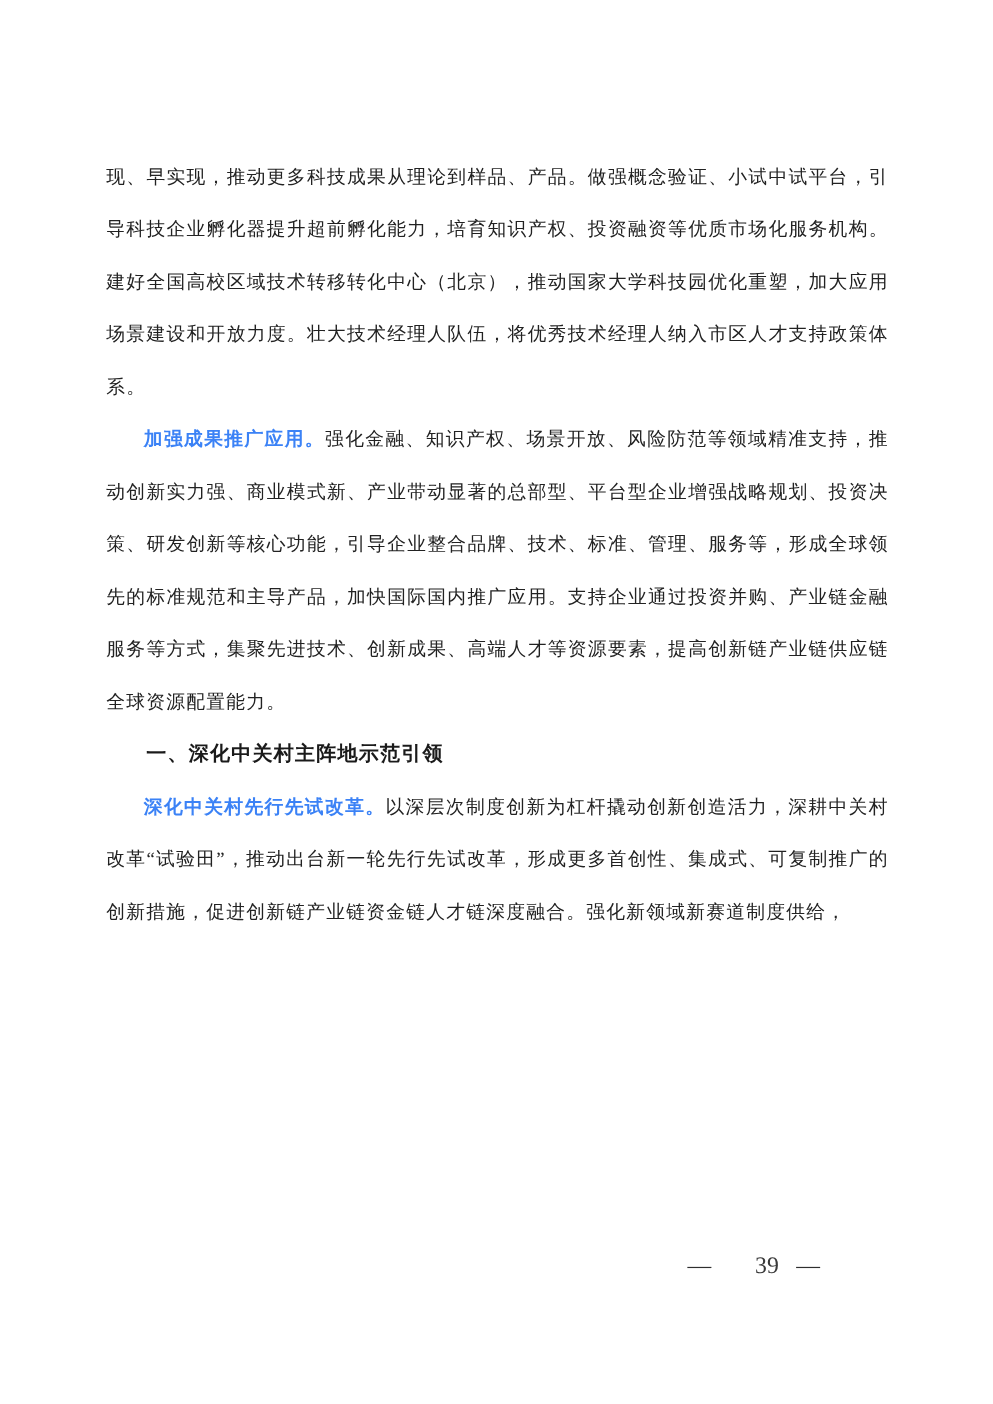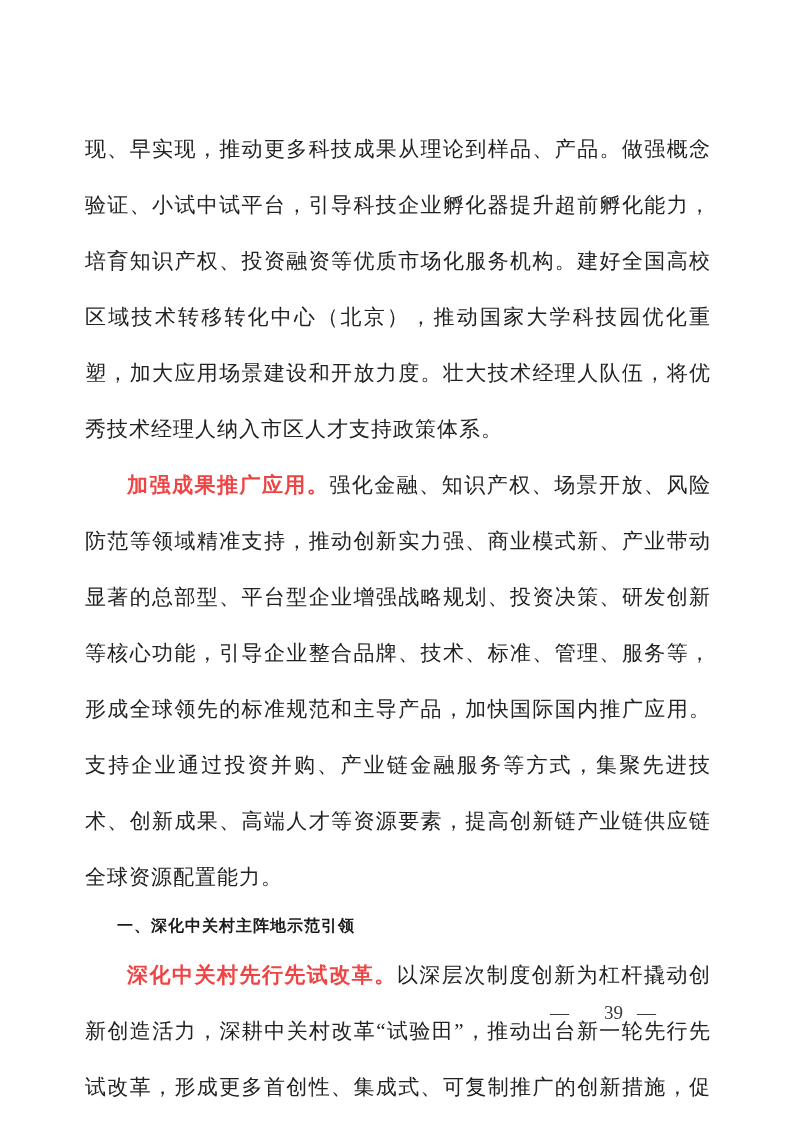--- a/index.html
+++ b/index.html
@@ -17,33 +17,33 @@
     color: #222222;
   }
   .content {
     position: absolute;
     left: 85px;
     top: 121px;
     width: 626px;
   }
   p.body {
     margin: 0;
-    font-size: 21px;
-    line-height: 56px;
+    font-size: 15px;
+    line-height: 42px;
     text-align: justify;
     text-justify: inter-ideograph;
     letter-spacing: 1px;
     color: #222222;
   }
   p.body.indent {
     text-indent: 2em;
   }
   .lead-bold {
     font-weight: bold;
-    color: #ef4444;
+    color: #3b82f6;
   }
   h2.chapter {
     margin: 20px 0 22px 0;
     font-family: "Liberation Sans", "DejaVu Sans", sans-serif;
     font-weight: bold;
     font-size: 22px;
     line-height: 42px;
     text-align: center;
     letter-spacing: 1px;
     color: #1a1a1a;

